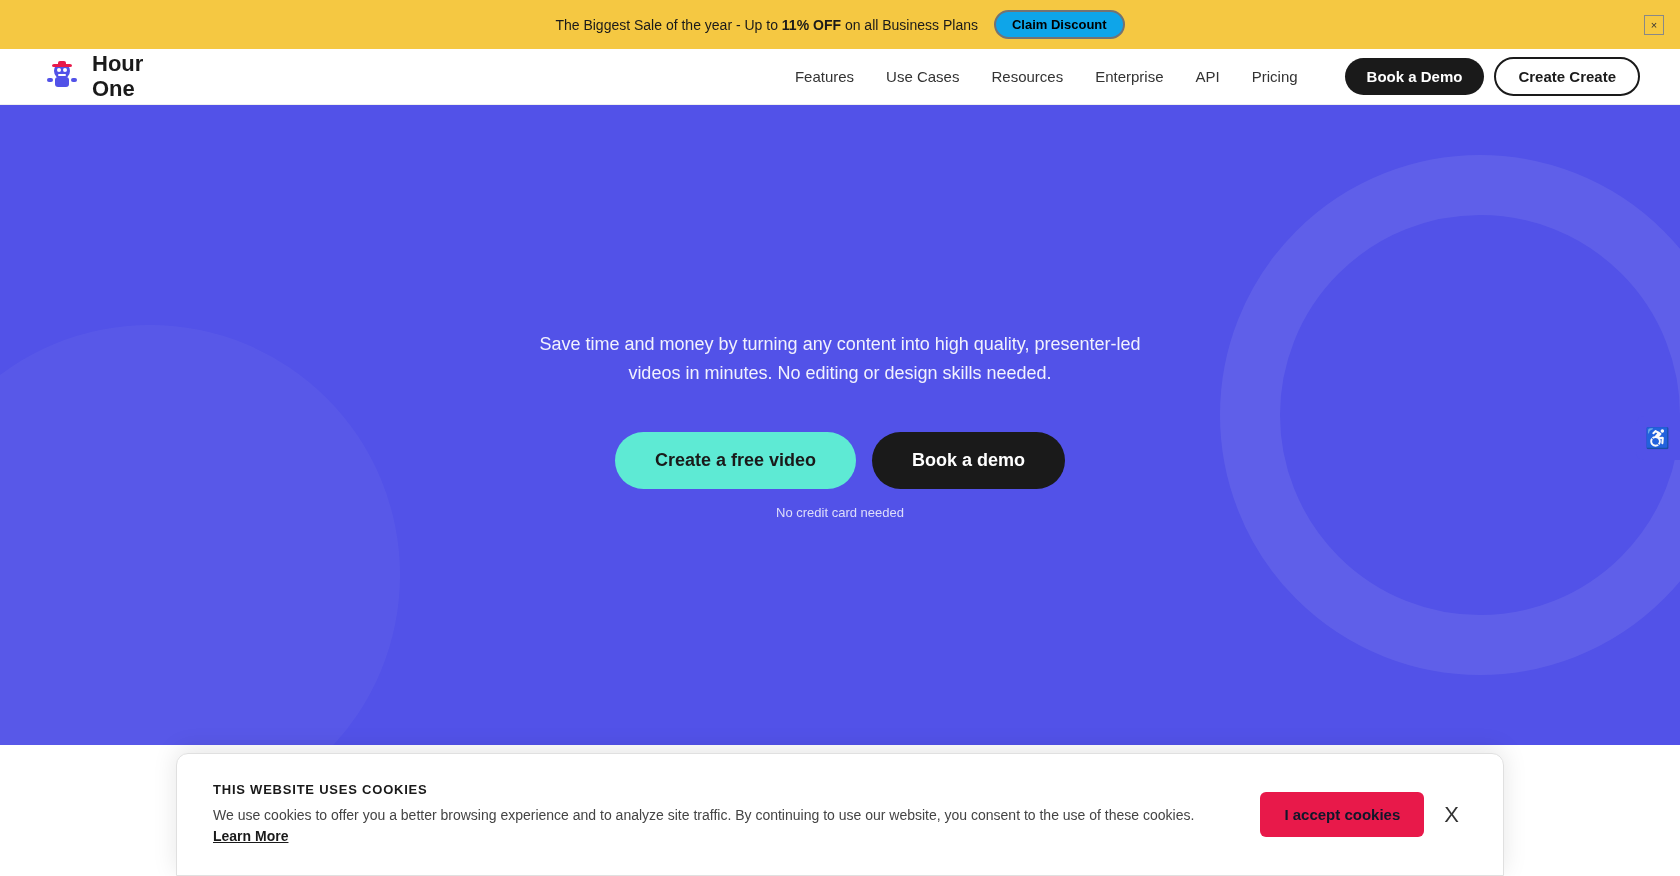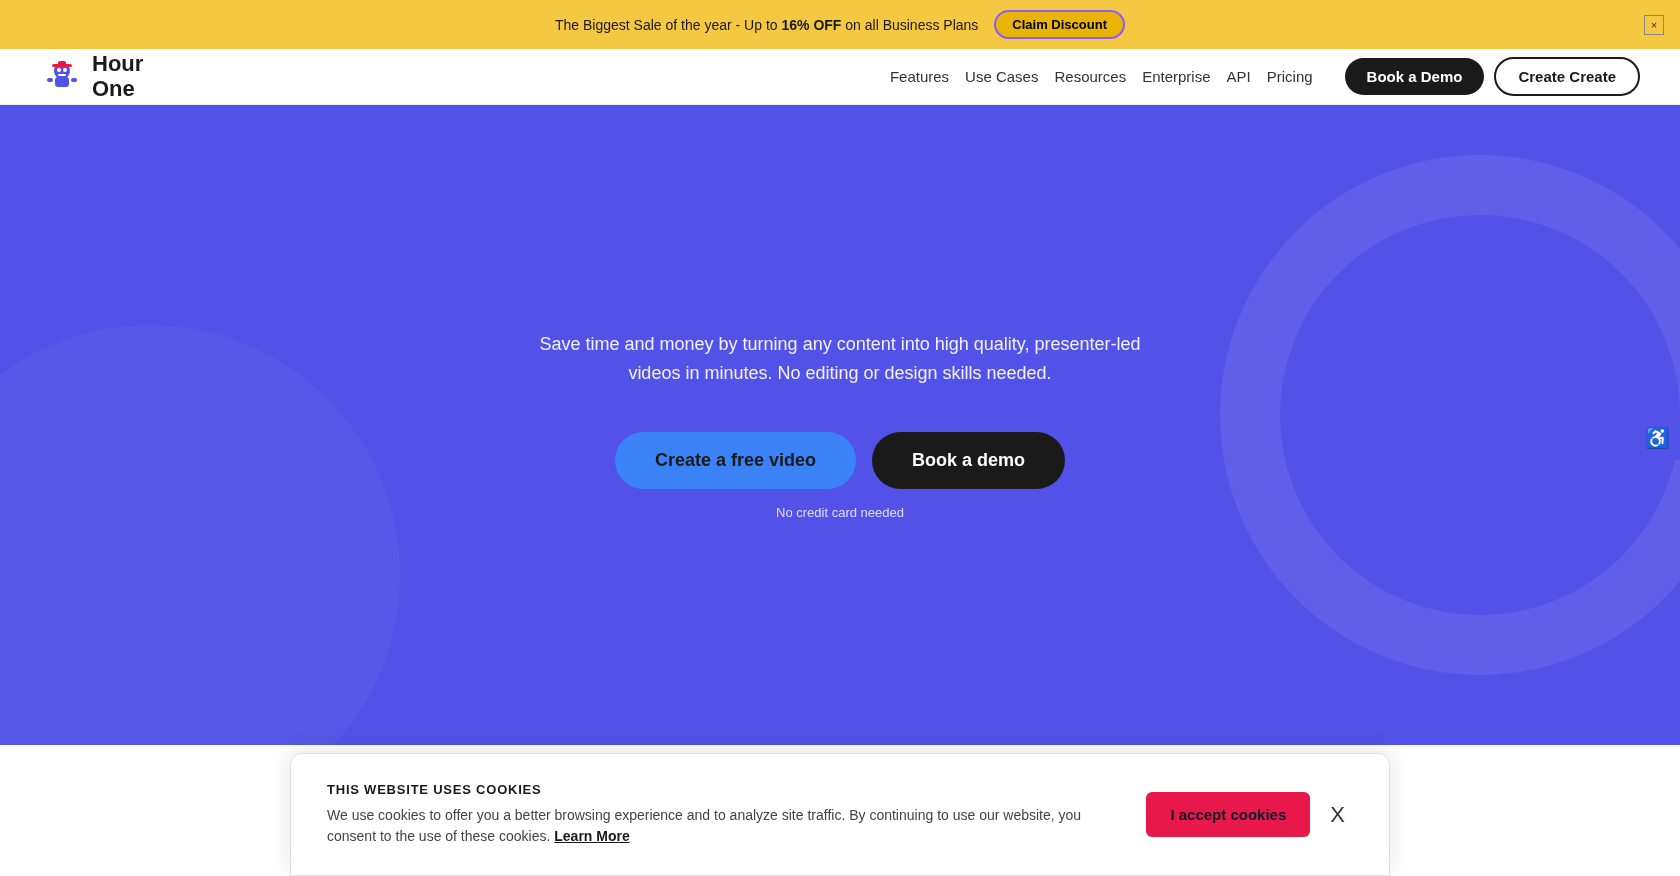--- a/index.html
+++ b/index.html
@@ -28,22 +28,22 @@
       width: 20px;
       height: 20px;
       cursor: pointer;
       font-size: 11px;
       display: flex;
       align-items: center;
       justify-content: center;
       color: #333;
     }
     .claim-btn {
-      background: #eab308;
-      border: 2px solid #8b5cf6;
+      background: #0ea5e9;
+      border: 2px solid #737373;
       border-radius: 20px;
       padding: 5px 16px;
       font-size: 13px;
       font-weight: 600;
       cursor: pointer;
     }
 
     
     #navbar {
       background: white;
@@ -68,23 +68,23 @@
     }
     .logo-text {
       font-size: 22px;
       font-weight: 700;
       color: #1a1a1a;
       line-height: 1.1;
     }
     .nav-links {
       display: flex;
       align-items: center;
-      gap: 16px;
+      gap: 32px;
       list-style: none;
-      margin-right: 32px;
+      margin-right: 47px;
     }
     .nav-links a {
       text-decoration: none;
       color: #333;
       font-size: 15px;
       font-weight: 500;
     }
     .book-demo-btn {
       background: #1a1a1a;
       color: white;
@@ -163,21 +163,21 @@
     }
     .hero-buttons {
       display: flex;
       gap: 16px;
       align-items: center;
       margin-bottom: 16px;
       position: relative;
       z-index: 2;
     }
     .hero-create-btn {
-      background: #3b82f6;
+      background: #5eead4;
       color: #1a1a1a;
       border: none;
       border-radius: 32px;
       padding: 18px 40px;
       font-size: 18px;
       font-weight: 600;
       cursor: pointer;
     }
     .hero-demo-btn {
       background: #1a1a1a;
@@ -196,21 +196,21 @@
       z-index: 2;
       margin-bottom: 40px;
     }
 
     
     #cookie-banner {
       position: fixed;
       bottom: 0;
       left: 50%;
       transform: translateX(-50%);
-      width: 1100px;
+      width: 1328px;
       max-width: 95vw;
       background: white;
       border: 1px solid #e0e0e0;
       border-radius: 12px 12px 0 0;
       padding: 28px 36px;
       display: flex;
       align-items: center;
       gap: 32px;
       z-index: 1000;
       box-shadow: 0 -4px 24px rgba(0,0,0,0.10);
@@ -292,21 +292,21 @@
       justify-content: center;
       z-index: 999;
       font-size: 20px;
     }
   </style>
 </head>
 <body>
 
 <div id="announcement-bar">
   <span>
-    The Biggest Sale of the year - Up to <strong>16% OFF</strong> on all Business Plans
+    The Biggest Sale of the year - Up to <strong>11% OFF</strong> on all Business Plans
   </span>
   <button class="claim-btn">Claim Discount</button>
   <button class="close-btn">×</button>
 </div>
 
 <nav id="navbar">
   <a class="logo-area" href="#">
 
     <svg class="logo-icon" viewBox="0 0 44 44" fill="none">
       <rect width="44" height="44" rx="8" fill="white"></rect>

